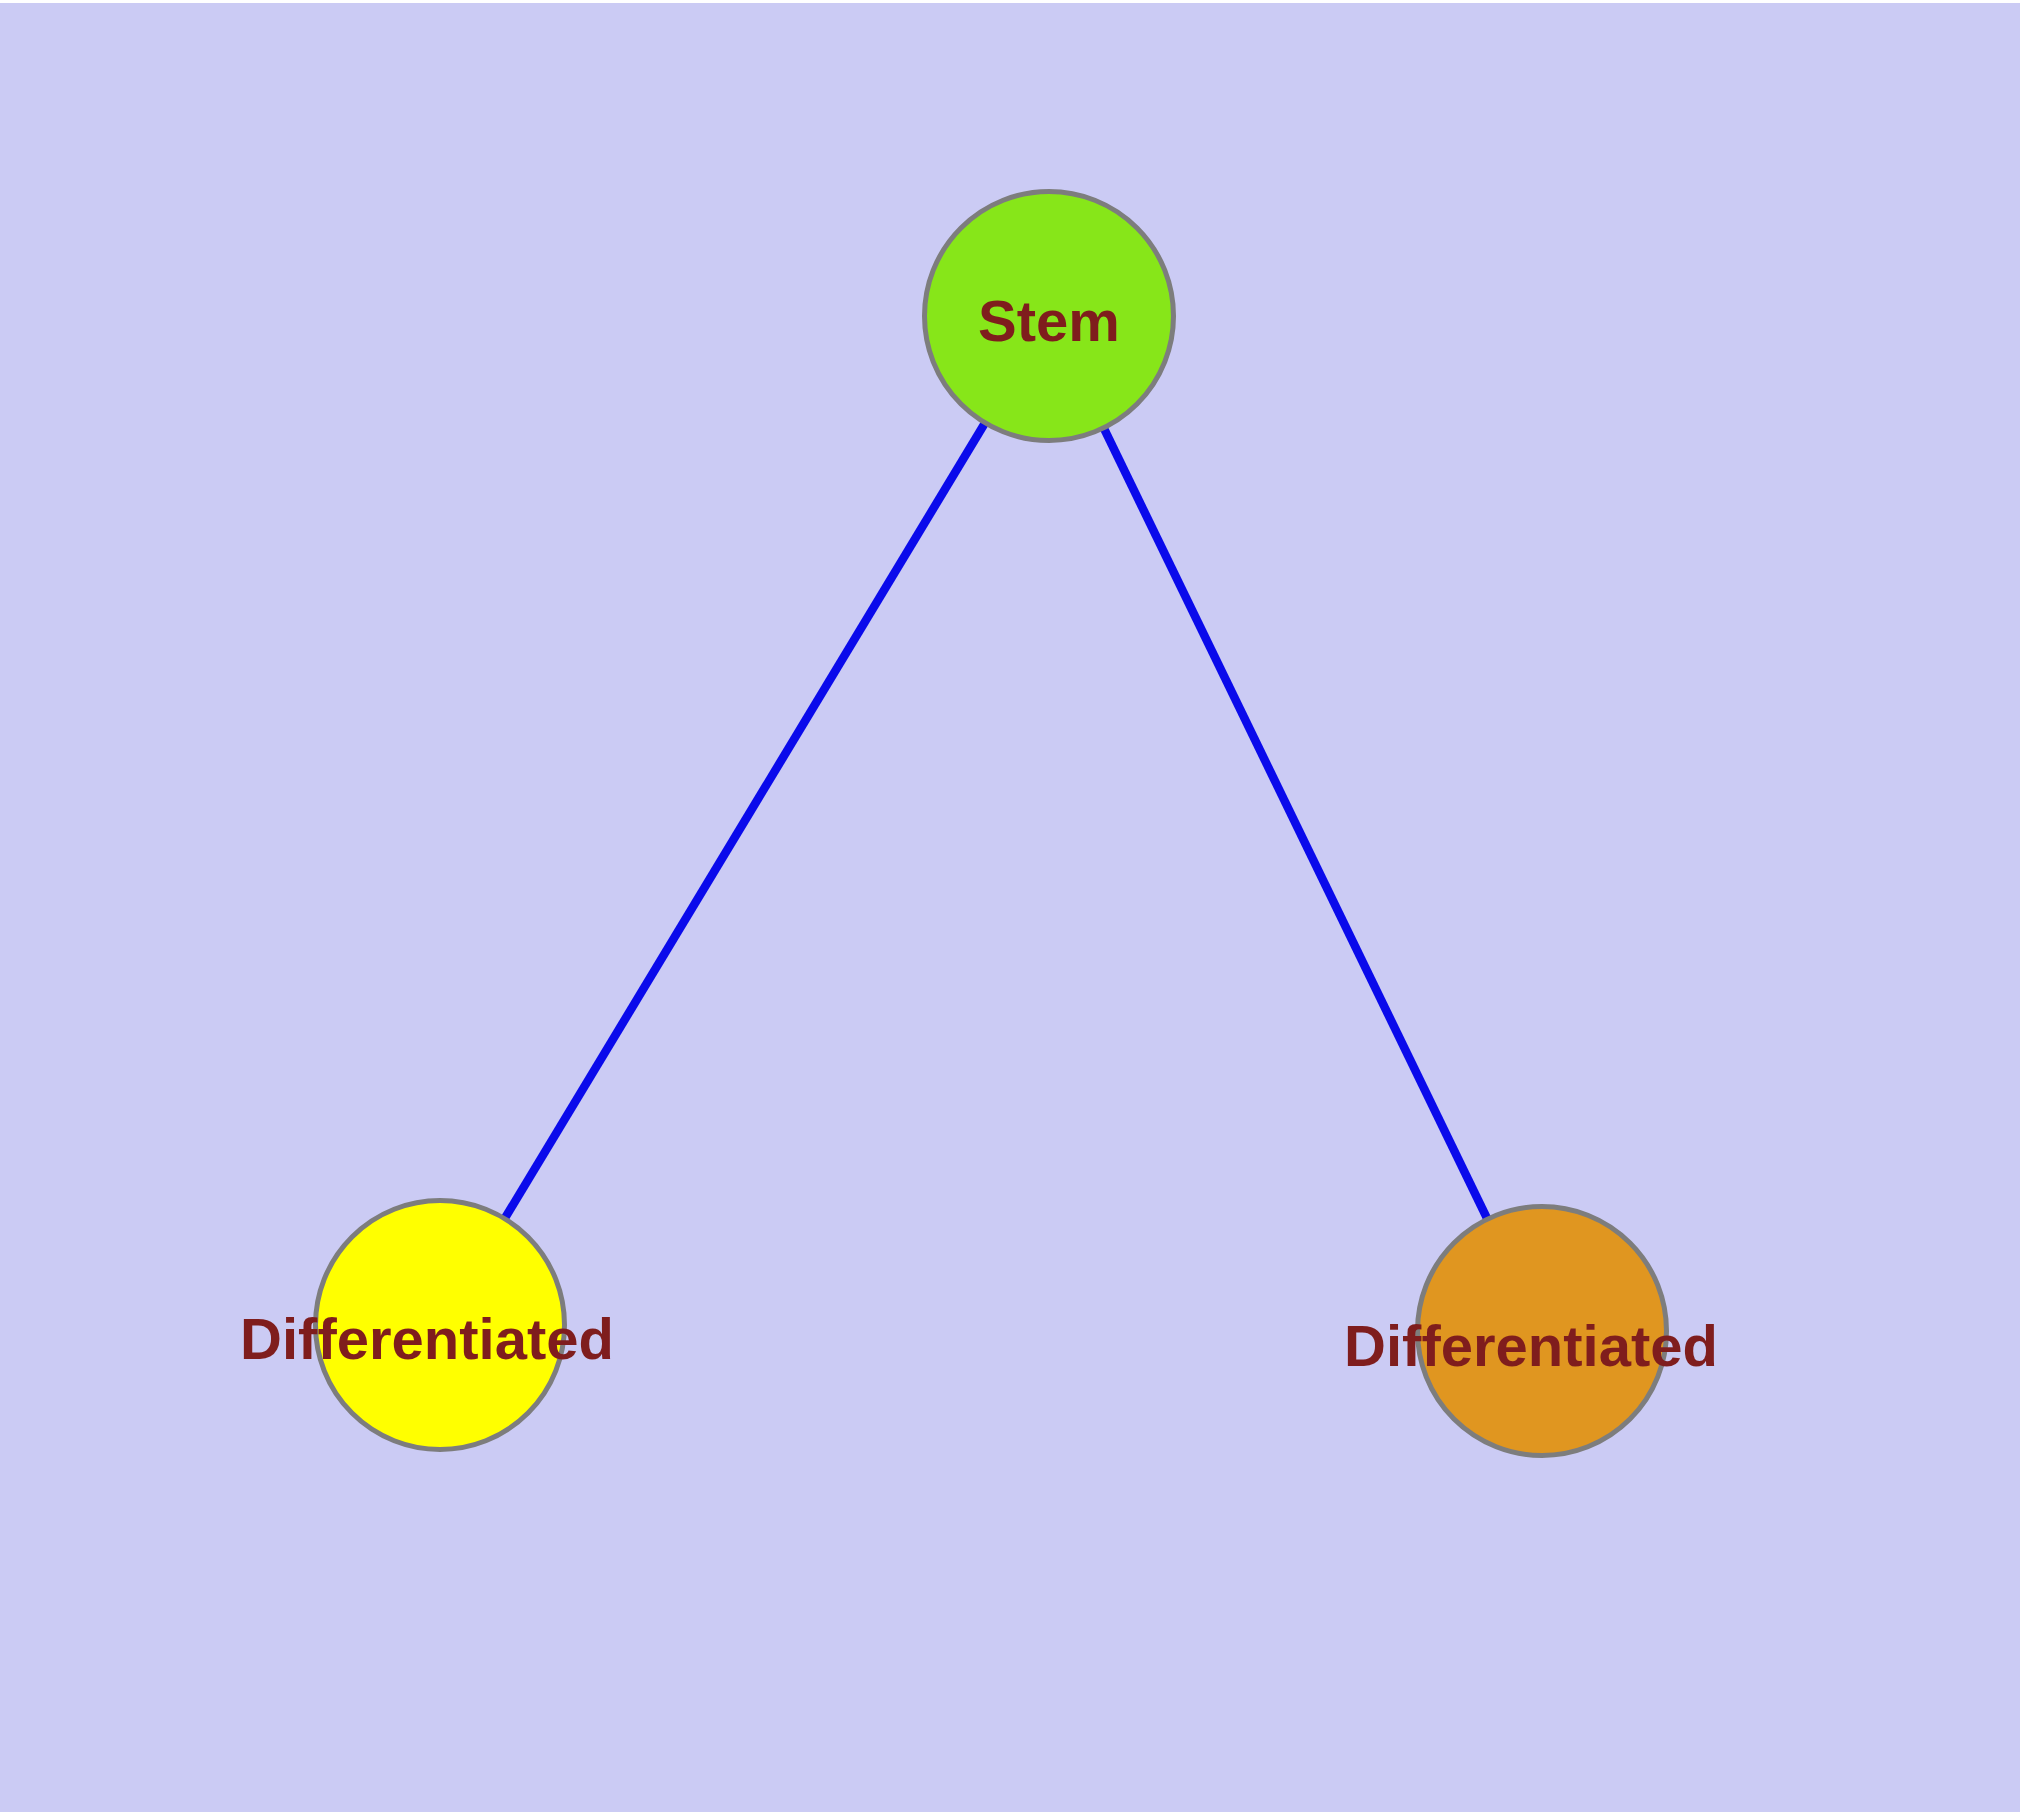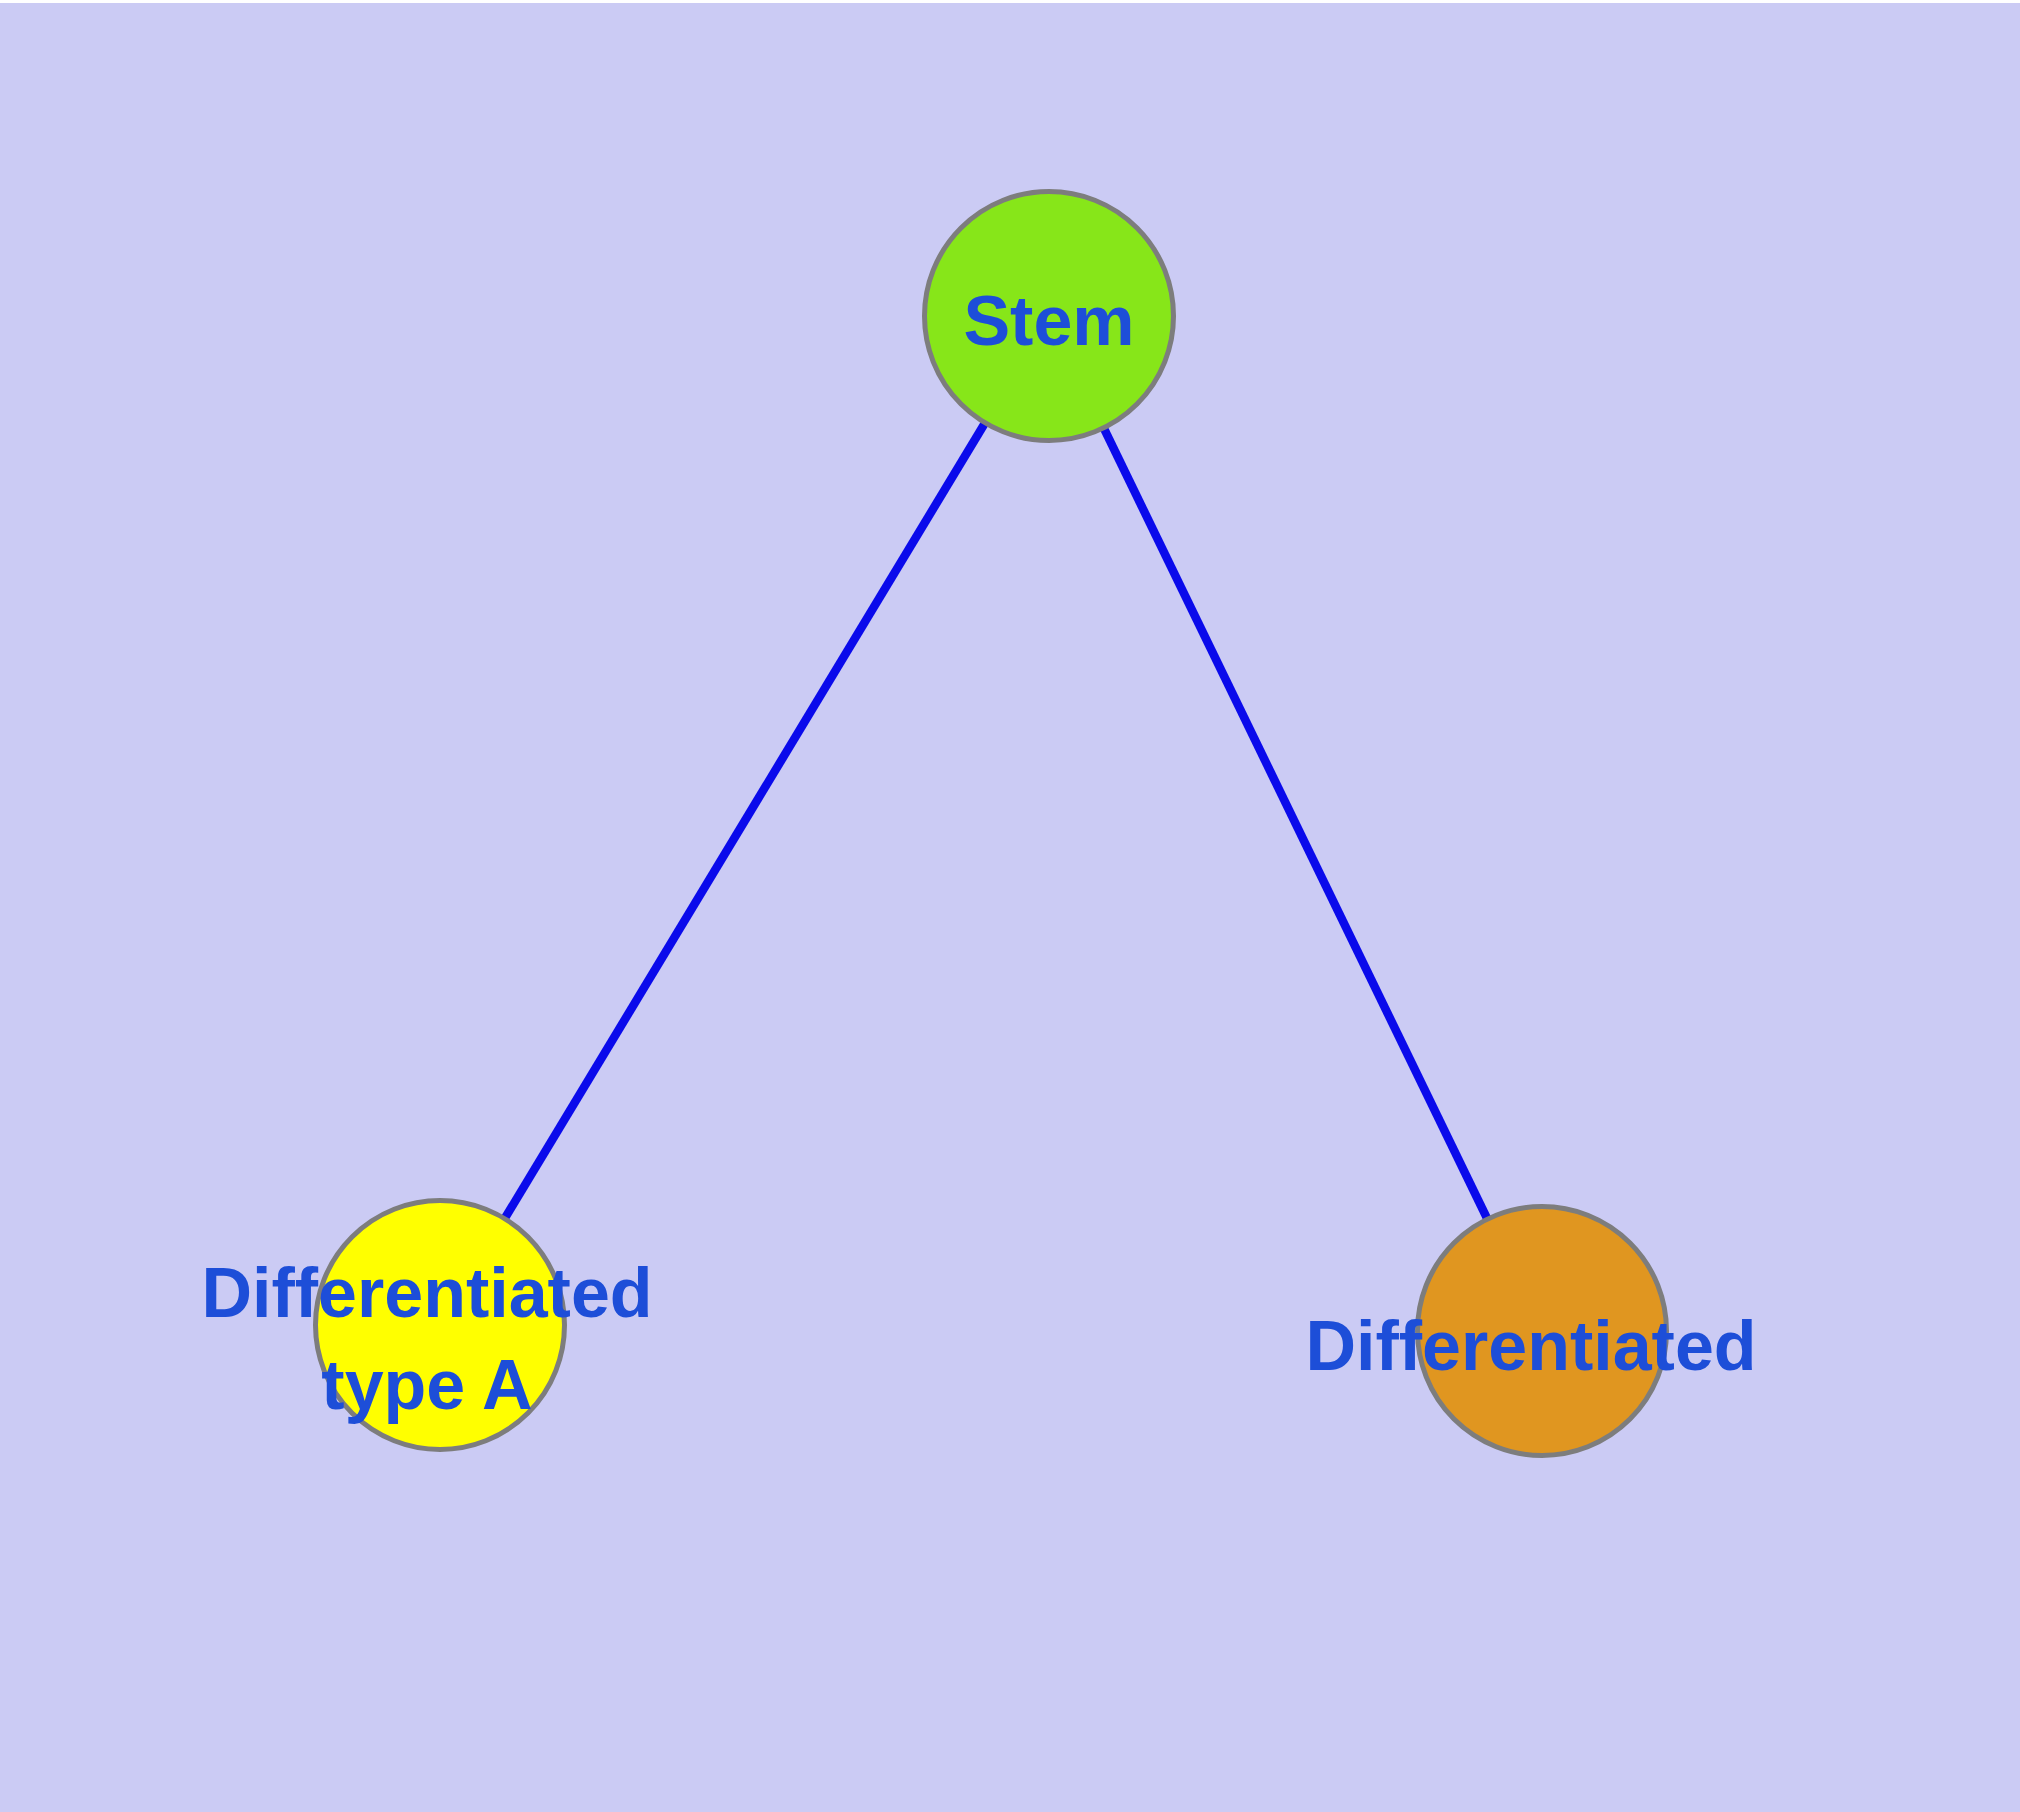--- a/index.html
+++ b/index.html
@@ -44,23 +44,23 @@
     border-radius: 50%;
     z-index: 2;
   }
   .node-stem   { left: 922px; top: 189px;  }
   .node-type-a { left: 313px;  top: 1198px; }
   .node-type-b { left: 1415px; top: 1204px; }
   .label {
     position: absolute;
     transform: translate(-50%, -50%);
     z-index: 3;
-    color: #1d4ed8;
+    color: #7f1d1d;
     font-weight: 700;
-    font-size: 70px;
+    font-size: 58px;
     line-height: 92px;
     text-align: center;
     white-space: nowrap;
     letter-spacing: 0px;
   }
   .label-stem   { left: 1049px; top: 321px;  }
   .label-type-a { left: 427px;  top: 1339px; }
   .label-type-b { left: 1531px; top: 1346px; }
   .label .line { display: block; }
 </style>
@@ -79,21 +79,20 @@
   <div class="node node-type-a" style="background-color: rgb(255, 255, 0); border-color: rgb(125, 125, 125);"></div>
 
   <div class="node node-type-b" style="background-color: rgb(224, 150, 32); border-color: rgb(125, 125, 125);"></div>
 
   <div class="label label-stem">
     <span class="line">Stem</span>
   </div>
 
   <div class="label label-type-a">
     <span class="line">Differentiated</span>
-    <span class="line">type A</span>
   </div>
 
   <div class="label label-type-b">
     <span class="line">Differentiated</span>
   </div>
 
   <div class="top-margin"></div>
 </div>
 
 

